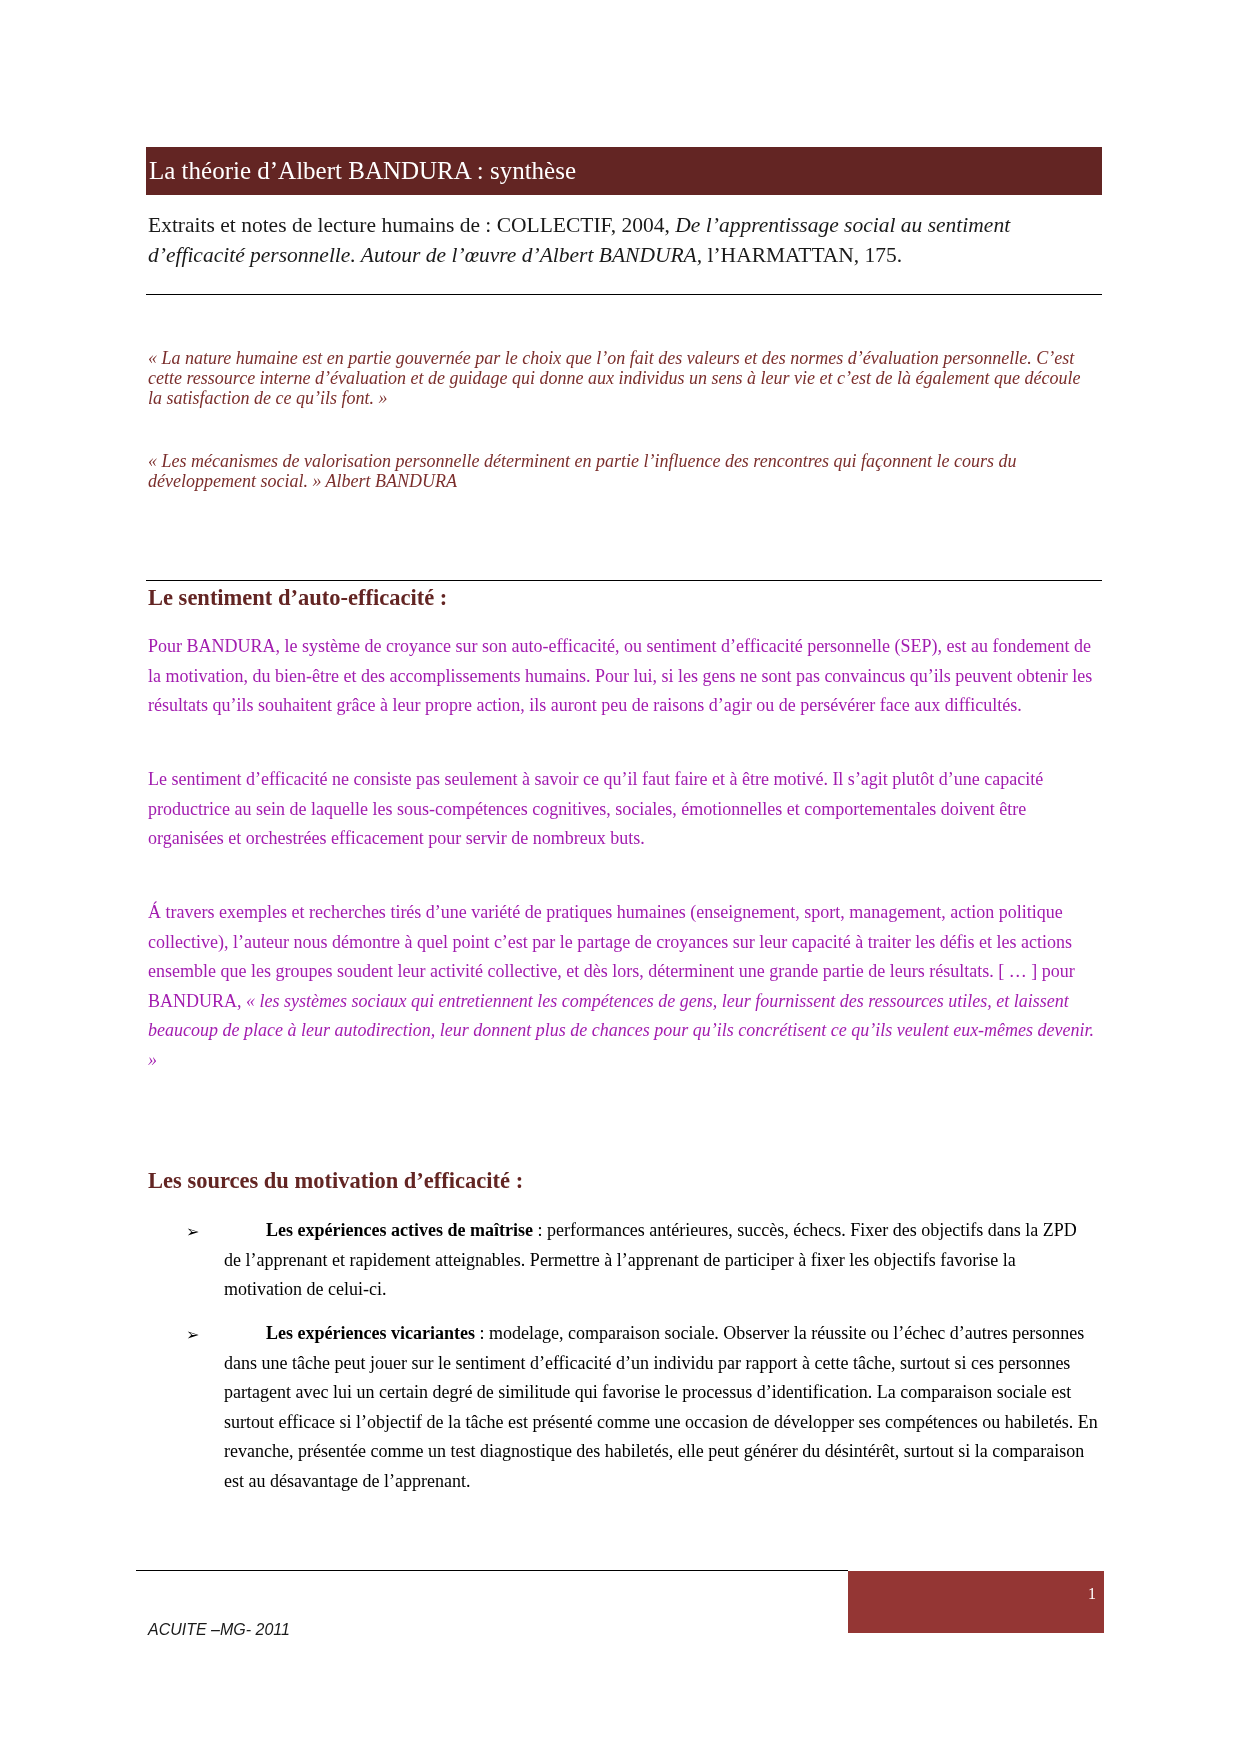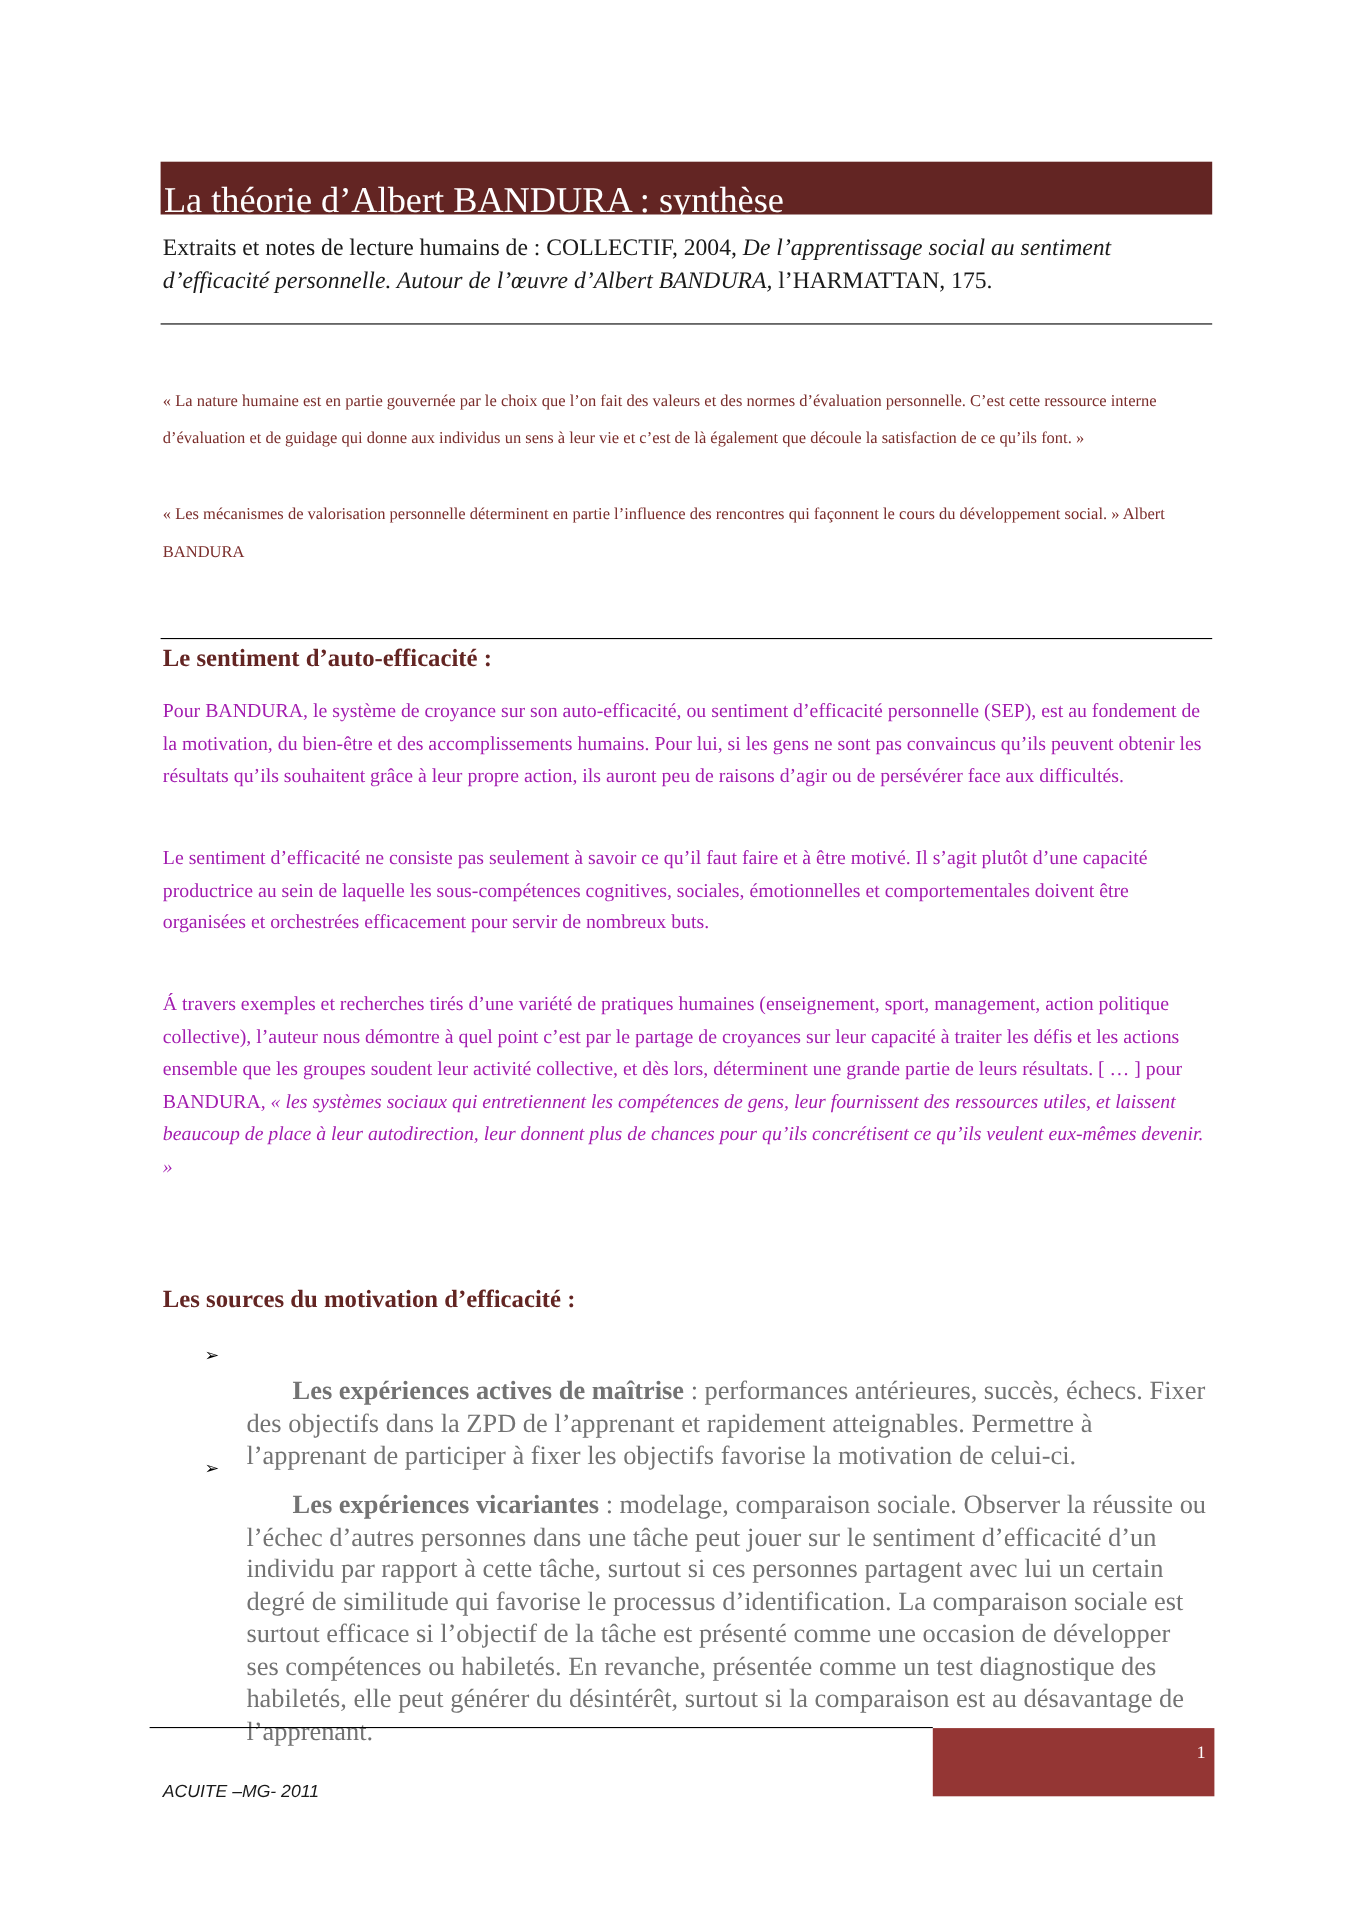--- a/index.html
+++ b/index.html
@@ -1,29 +1,29 @@
 <!DOCTYPE html>
 <html><head>
 <meta charset="utf-8">
 <style>
   html, body { margin: 0; padding: 0; background: #ffffff; }
   body { width: 1241px; height: 1754px; position: relative; overflow: hidden;
          font-family: "Liberation Serif", "DejaVu Serif", serif; color: #1a1a1a; }
   .title-bar { position: absolute; left: 146px; top: 147px; width: 956px; height: 48px;
                background: #632523; color: #ffffff; }
-  .title-text { position: absolute; left: 3px; top: 16px; font-size: 33px; line-height: 40px; white-space: nowrap; }
+  .title-text { position: absolute; left: 3px; top: 4px; font-size: 25px; line-height: 40px; white-space: nowrap; }
   .subtitle { position: absolute; left: 148px; top: 210px; width: 960px; font-size: 21.5px; line-height: 30px; color: #1a1a1a; }
   .subtitle em { font-style: italic; }
   .rule { position: absolute; height: 0; border-top: 1.5px solid #000; }
-  .quote { position: absolute; left: 148px; width: 950px; font-size: 15px; line-height: 34px; color: #7b2e2c; }
+  .quote { position: absolute; left: 148px; width: 950px; font-style: italic; font-size: 18px; line-height: 20px; color: #7b2e2c; }
   .section-title { position: absolute; left: 148px; font-weight: bold; font-size: 22.5px; line-height: 30px; color: #632523; white-space: nowrap; }
   .para { position: absolute; left: 148px; width: 950px; font-size: 18px; line-height: 29.5px; color: #a21caf; }
   .para em { font-style: italic; }
   .bullet { position: absolute; left: 186px; font-size: 16px; color: #000; }
-  .bullet-text { position: absolute; left: 224px; width: 874px; font-size: 24px; line-height: 29.5px; color: #737373; margin-top: 35px; }
+  .bullet-text { position: absolute; left: 224px; width: 874px; font-size: 18px; line-height: 29.5px; color: #000000; }
   .bullet-text .lead { font-weight: bold; padding-left: 42px; }
   .footer-rule { position: absolute; left: 136px; top: 1570px; width: 712px; border-top: 1.5px solid #000; }
   .footer-left { position: absolute; left: 148px; top: 1584px; font-family: "Liberation Sans", "DejaVu Sans", sans-serif;
                  font-style: italic; font-size: 16px; color: #1a1a1a; margin-top: 37px; }
   .footer-box { position: absolute; left: 848px; top: 1571px; width: 256px; height: 62px; background: #943634; }
   .page-num { position: absolute; right: 8px; top: 14px; font-size: 16px; color: #ffffff; }
 </style>
 </head>
 <body>
 

